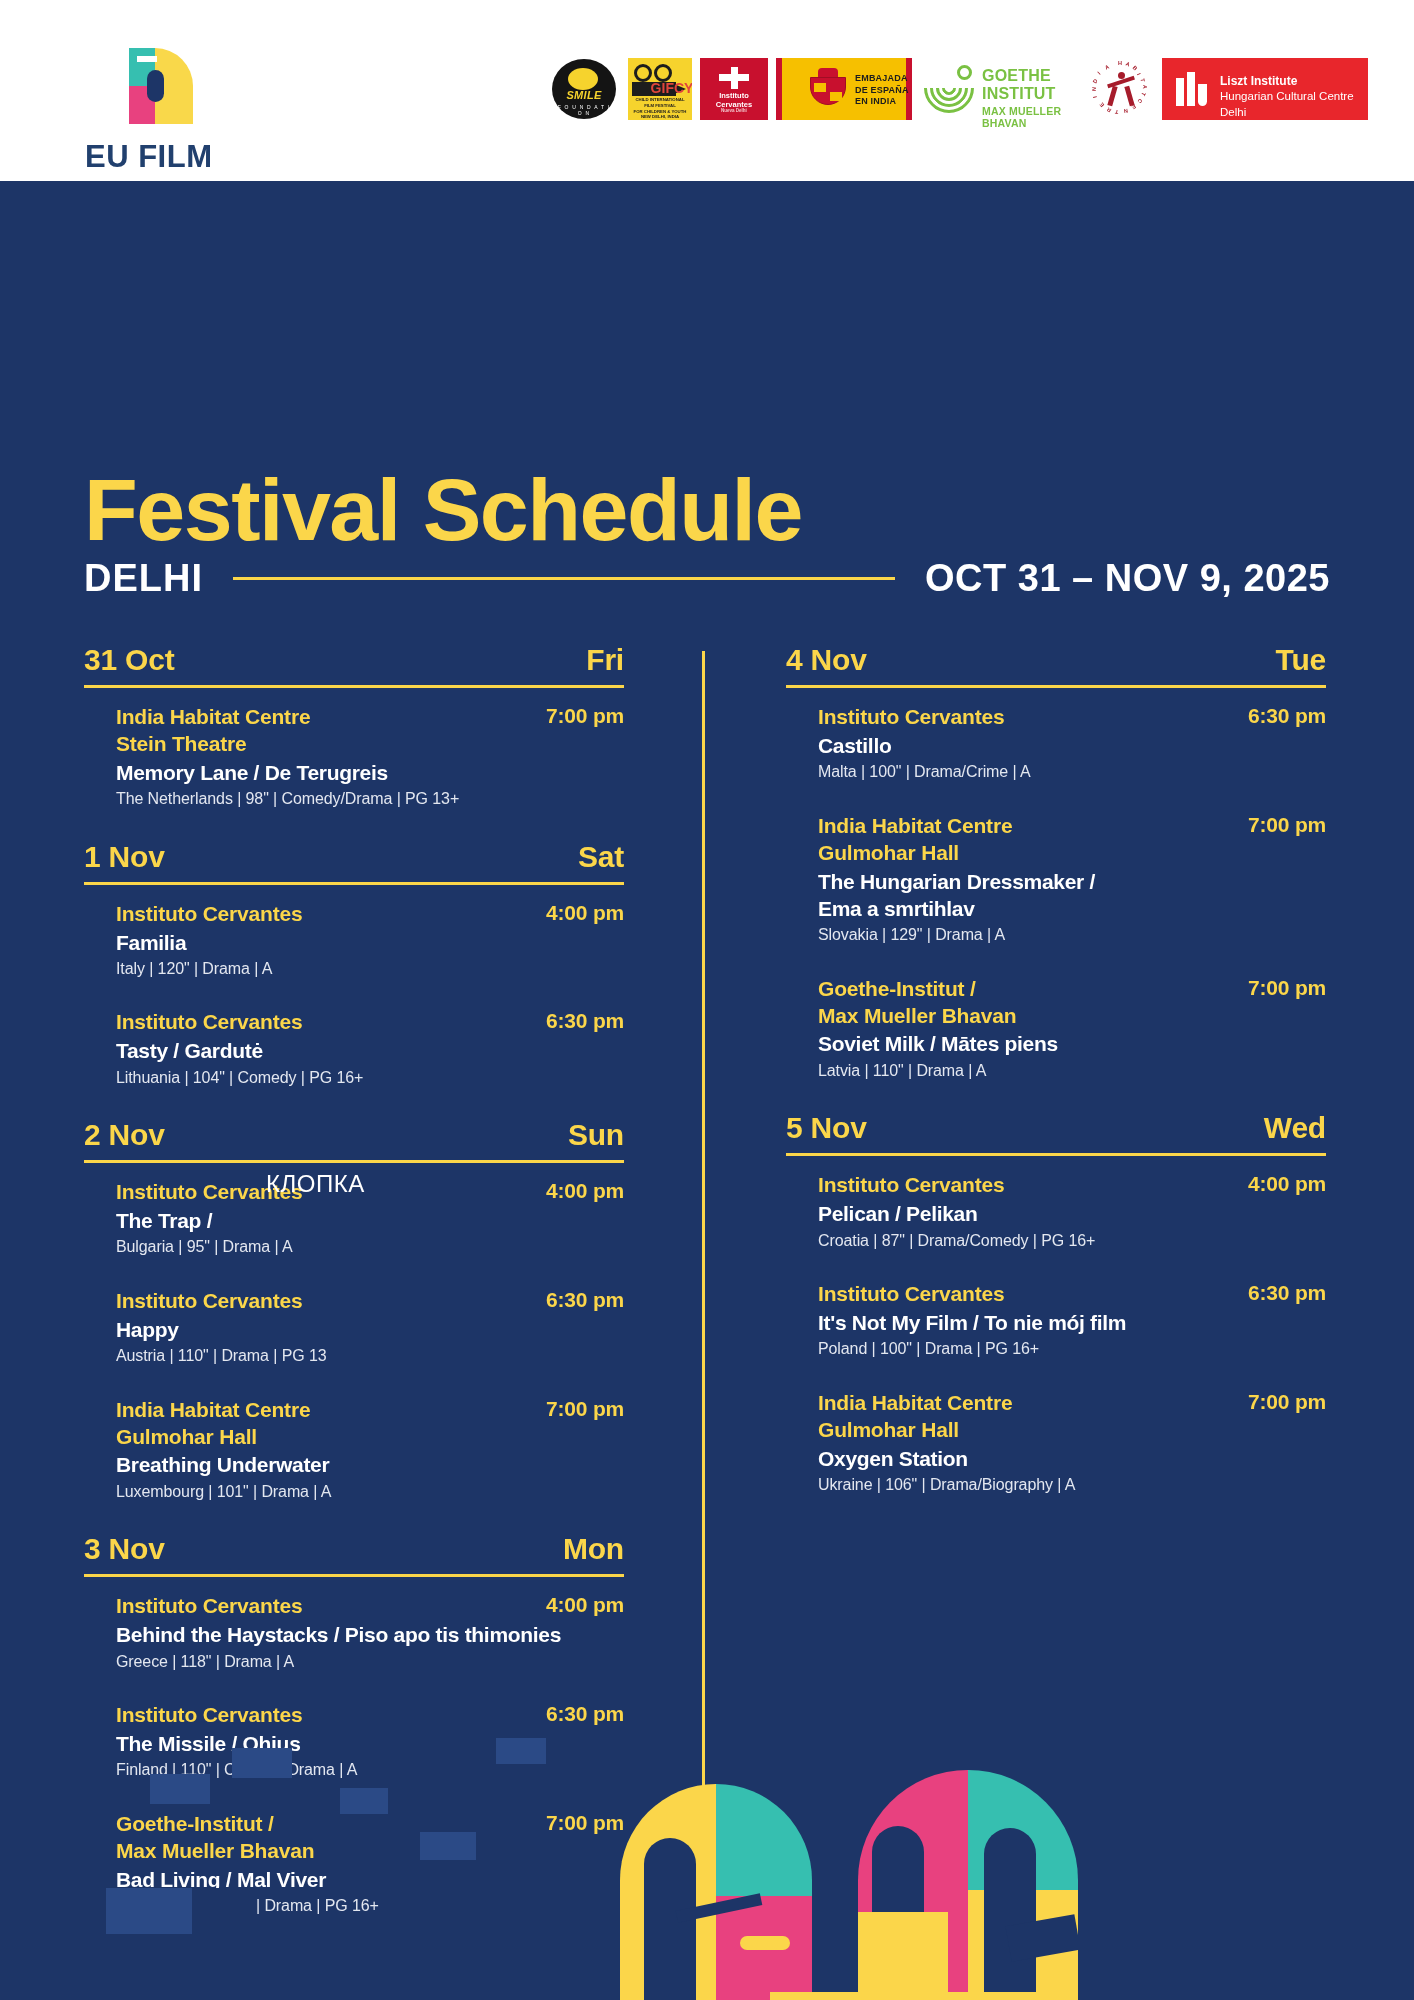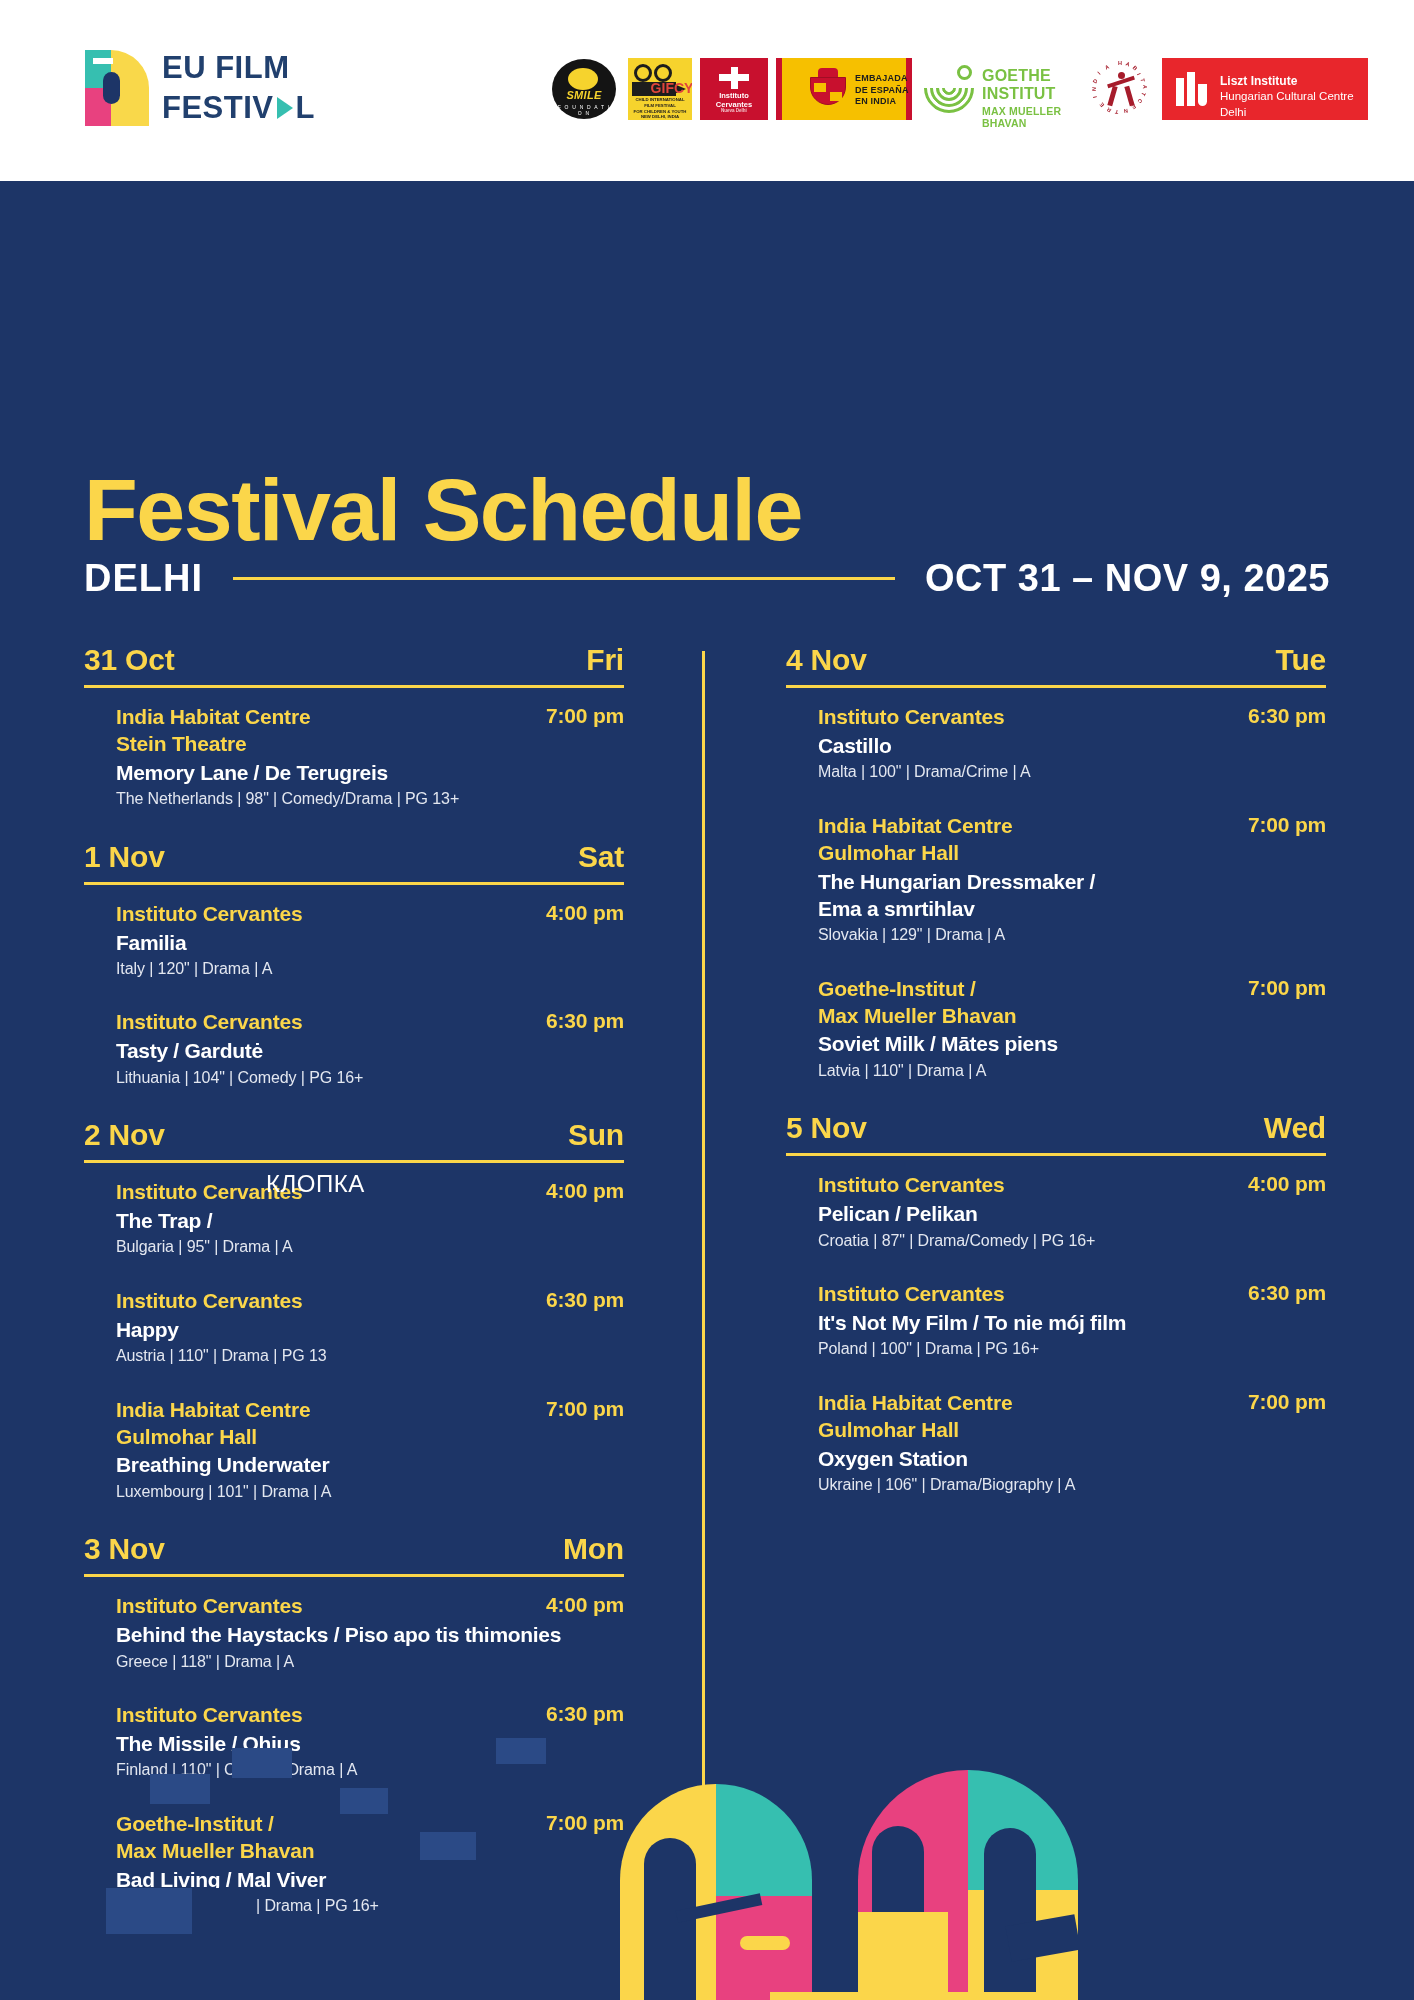--- a/index.html
+++ b/index.html
@@ -15,21 +15,21 @@
 
   
   .header {
     background:#ffffff;
     height:181px;
     width:100%;
     position:relative;
     display:flex;
     align-items:center;
   }
-  .brand { position:absolute; left:85px; top:48px; display:flex; align-items:center; gap:13px; }
+  .brand { position:absolute; left:85px; top:48px; display:flex; align-items:center; gap:13px;flex-direction:column; }
   .brand-mark { width:64px; height:76px; position:relative; }
   .bm { position:absolute; }
   .bm1 { left:0;  top:0;    width:26px; height:38px; background:#36bfb0; }
   .bm2 { left:26px; top:0;  width:38px; height:38px; background:#f9d84a; border-top-right-radius:38px; }
   .bm3 { left:0;  top:38px; width:26px; height:38px; background:#e8417f; }
   .bm4 { left:26px; top:38px; width:38px; height:38px; background:#f9d84a; }
   .bm-dot { position:absolute; left:18px; top:22px; width:17px; height:32px; background:#1d3567; border-radius:9px; }
   .bm-bar { position:absolute; left:8px; top:8px; width:20px; height:6px; background:#ffffff; }
   .brand-text { color:#21406e; font-weight:700; font-size:31px; line-height:1.28; letter-spacing:.5px; }
   .brand-text .row2 { display:flex; align-items:center; gap:2px; }

